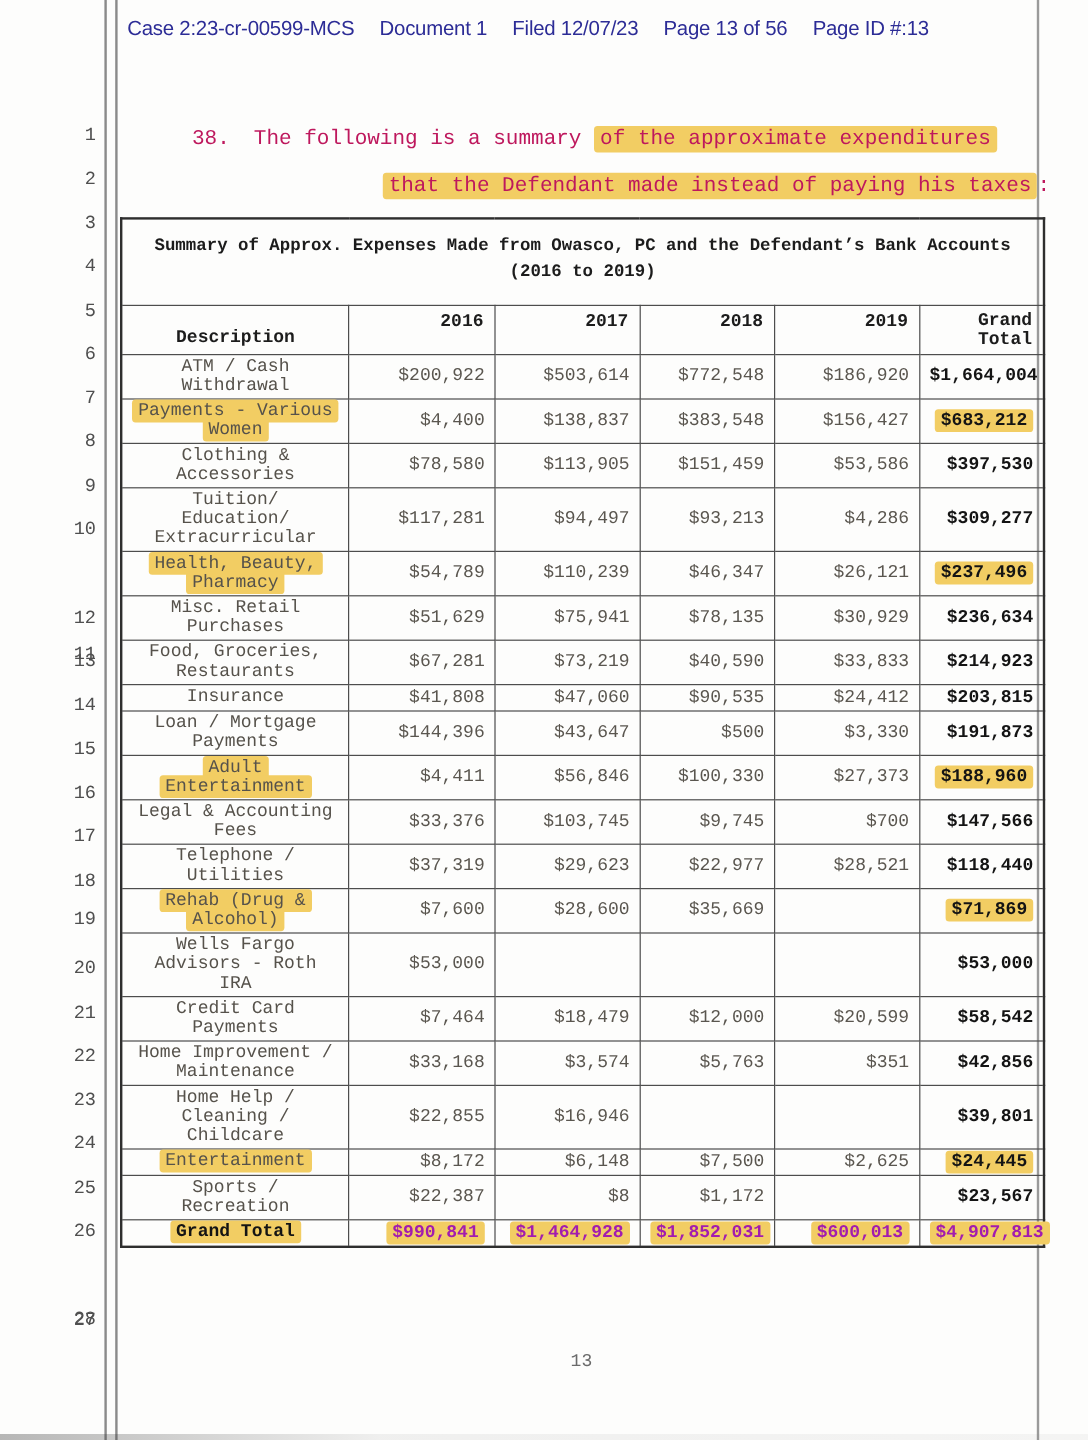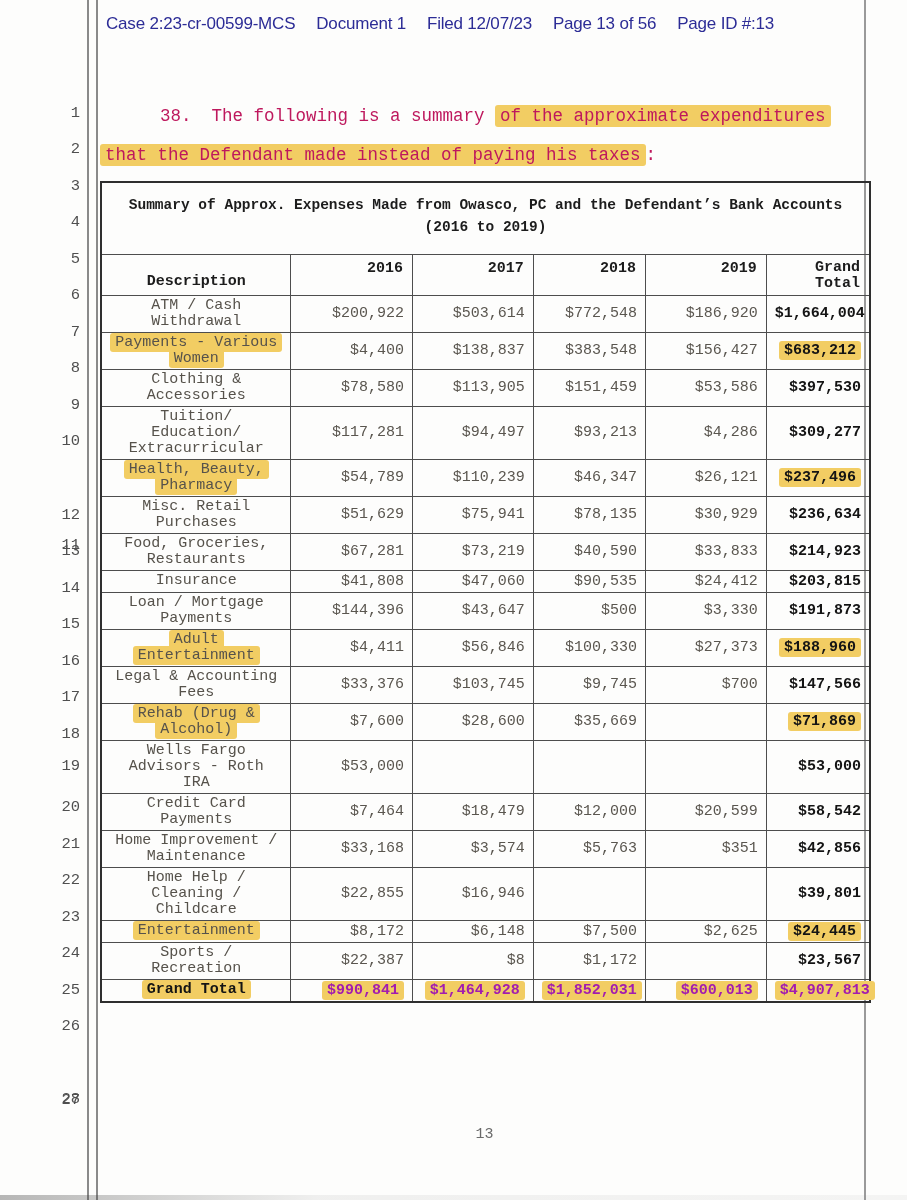--- a/index.html
+++ b/index.html
@@ -30,21 +30,21 @@
   }
   
   .ln{
     position:absolute; left:48px; width:32px; text-align:right;
     font-size:15.5px; color:#4f4f4f;
   }
   
   .para-line{position:absolute; left:100px; width:775px; font-size:17.5px; color:#be185d; white-space:nowrap;}
   .para-line-1{top:106px;}
   .para-line-1 .pnum{margin-left:60px; margin-right:20px;}
-  .para-line-2{top:145px;}
+  .para-line-2{top:145px;text-align:right;}
   .hl{background:#f2cd63; padding:1px 5px; border-radius:3px;}
   
   table.expenses{
     position:absolute; left:100px; top:181px; width:771px;
     border-collapse:collapse; table-layout:fixed;
     font-family:"Liberation Mono", monospace;
   }
   table.expenses td, table.expenses th{border:1px solid #4d4d4d;}
   table.expenses{border:2px solid #2e2e2e;}
   .tbl-title{
@@ -270,20 +270,31 @@
             <div>Fees</div>
           </td>
           <td class="val">$33,376</td>
           <td class="val">$103,745</td>
           <td class="val">$9,745</td>
           <td class="val">$700</td>
           <td class="total">$147,566</td>
         </tr>
         <tr>
           <td class="desc">
+            <div>Telephone /</div>
+            <div>Utilities</div>
+          </td>
+          <td class="val">$37,319</td>
+          <td class="val">$29,623</td>
+          <td class="val">$22,977</td>
+          <td class="val">$28,521</td>
+          <td class="total">$118,440</td>
+        </tr>
+        <tr>
+          <td class="desc">
             <div><span class="hl">Rehab (Drug &amp;</span></div>
             <div><span class="hl">Alcohol)</span></div>
           </td>
           <td class="val">$7,600</td>
           <td class="val">$28,600</td>
           <td class="val">$35,669</td>
           <td class="val"></td>
           <td class="total"><span class="hl">$71,869</span></td>
         </tr>
         <tr>

